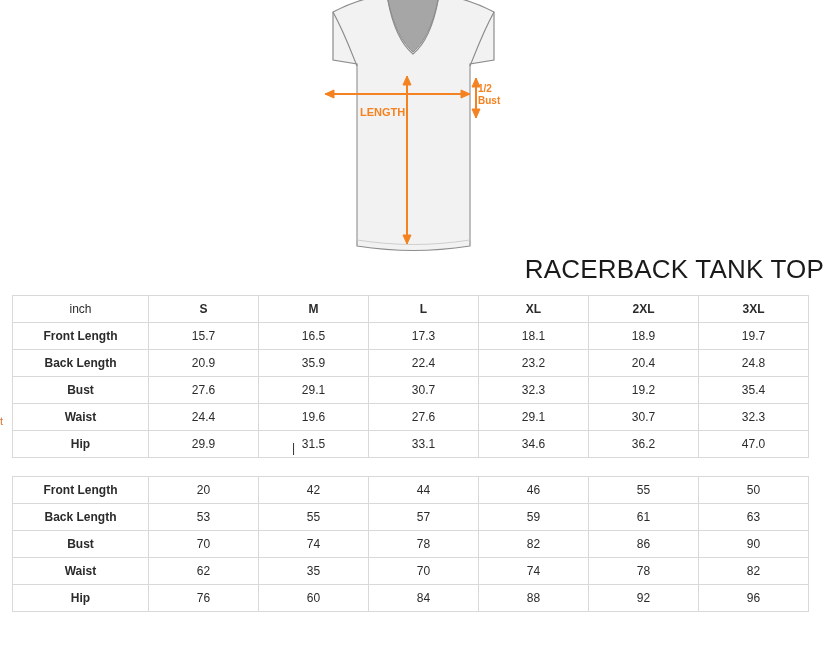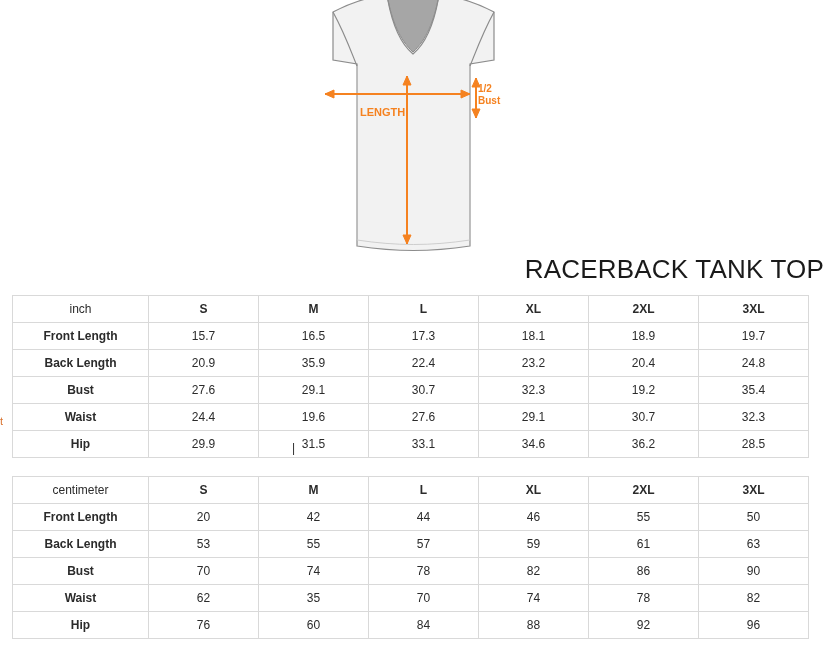--- a/index.html
+++ b/index.html
@@ -206,45 +206,36 @@
         <td>30.7</td>
         <td>32.3</td>
       </tr>
       <tr>
         <td class="row-label">Hip</td>
         <td>29.9</td>
         <td>31.5</td>
         <td>33.1</td>
         <td>34.6</td>
         <td>36.2</td>
-        <td>28.5</td>
+        <td>47.0</td>
       </tr>
     </tbody>
   </table>
 
   <table class="size-table">
     <colgroup>
       <col class="c0">
         <col class="c1">
         <col class="c2">
         <col class="c3">
         <col class="c4">
         <col class="c5">
         <col class="c6">
     </colgroup>
     <tbody>
-      <tr class="header-row">
-        <td class="unit-label">centimeter</td>
-        <td>S</td>
-        <td>M</td>
-        <td>L</td>
-        <td>XL</td>
-        <td>2XL</td>
-        <td>3XL</td>
-      </tr>
       <tr>
         <td class="row-label">Front Length</td>
         <td>20</td>
         <td>42</td>
         <td>44</td>
         <td>46</td>
         <td>55</td>
         <td>50</td>
       </tr>
       <tr>

